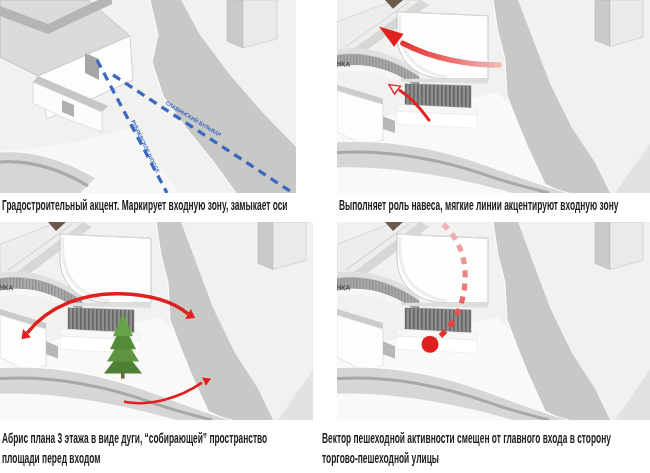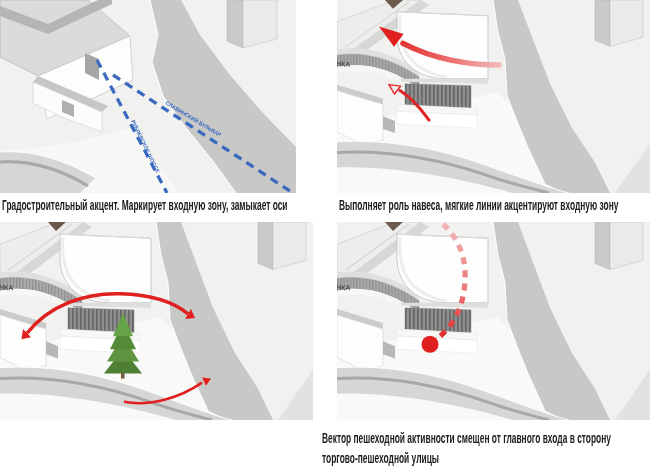--- a/index.html
+++ b/index.html
@@ -173,18 +173,22 @@
       </g>
     </svg>
   </figure>
 
   <div class="caption" style="left:339px;top:195px;width:311px">
     <div class="cl">Выполняет роль навеса, мягкие линии акцентируют входную зону</div>
   </div>
   <div class="caption" style="left:2px;top:195px;width:300px">
     <div class="cl">Градостроительный акцент. Маркирует входную зону, замыкает оси</div>
   </div>
+  <div class="caption" style="left:2px;top:428px;width:320px">
+    <div class="cl">Абрис плана 3 этажа в виде дуги, “собирающей” пространство</div>
+    <div class="cl">площади перед входом</div>
+  </div>
   <div class="caption" style="left:322px;top:428px;width:311px">
     <div class="cl">Вектор пешеходной активности смещен от главного входа в сторону</div>
     <div class="cl">торгово-пешеходной улицы</div>
   </div>
 
 </div>
 
 </body></html>

